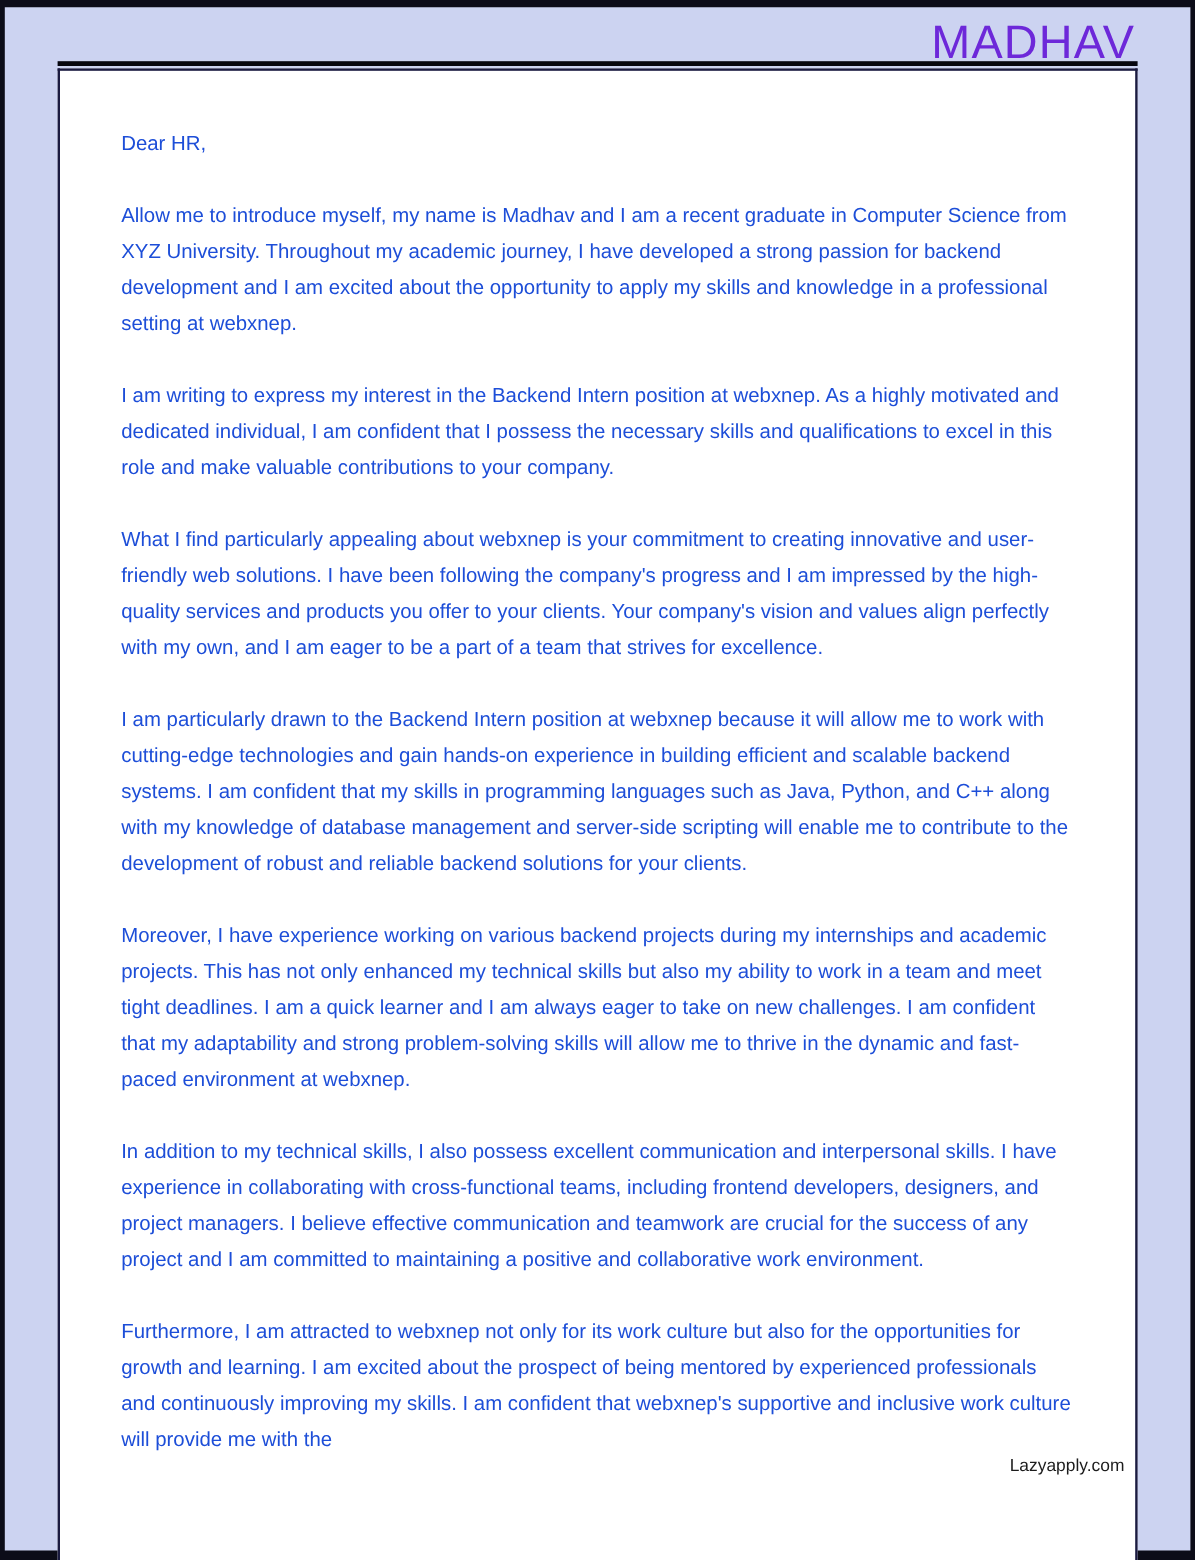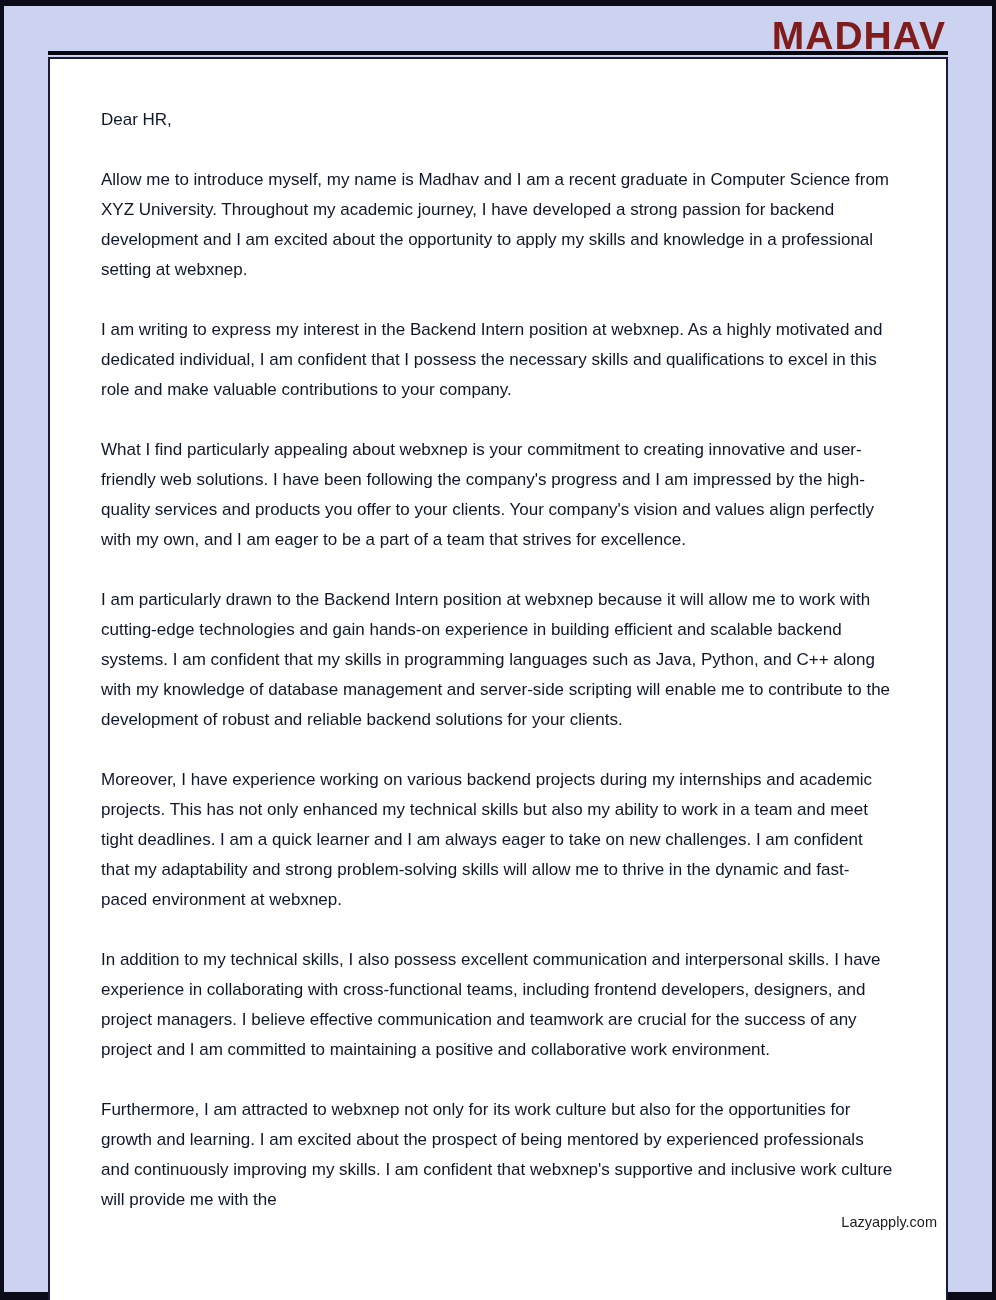--- a/index.html
+++ b/index.html
@@ -20,22 +20,22 @@
     border-color: #0c0c18;
     border-width: 6px 4px 8px 4px;
   }
   .brand-name {
     position: absolute;
     top: 8px;
     right: 46px;
     font-size: 39px;
     line-height: 44px;
     letter-spacing: 1px;
-    font-weight: 700;
-    color: #7f1d1d;
+    font-weight: 400;
+    color: #6d28d9;
   }
   .header-rule {
     position: absolute;
     left: 44px;
     top: 45px;
     width: 900px;
     height: 4px;
     background: #06060f;
   }
   .letter-document {
@@ -45,21 +45,21 @@
     width: 900px;
     height: 1250px;
     background: #ffffff;
     border: 2px solid #1a1a40;
     border-bottom: none;
     padding: 46px 51px 0 51px;
   }
   .letter-body {
     font-size: 17px;
     line-height: 30px;
-    color: #0f172a;
+    color: #1d4ed8;
   }
   .letter-body p { margin: 0 0 30px 0; }
   .watermark {
     position: absolute;
     top: 1208px;
     right: 55px;
     font-size: 14.5px;
     color: #1c1c1c;
     background: transparent;
   }

